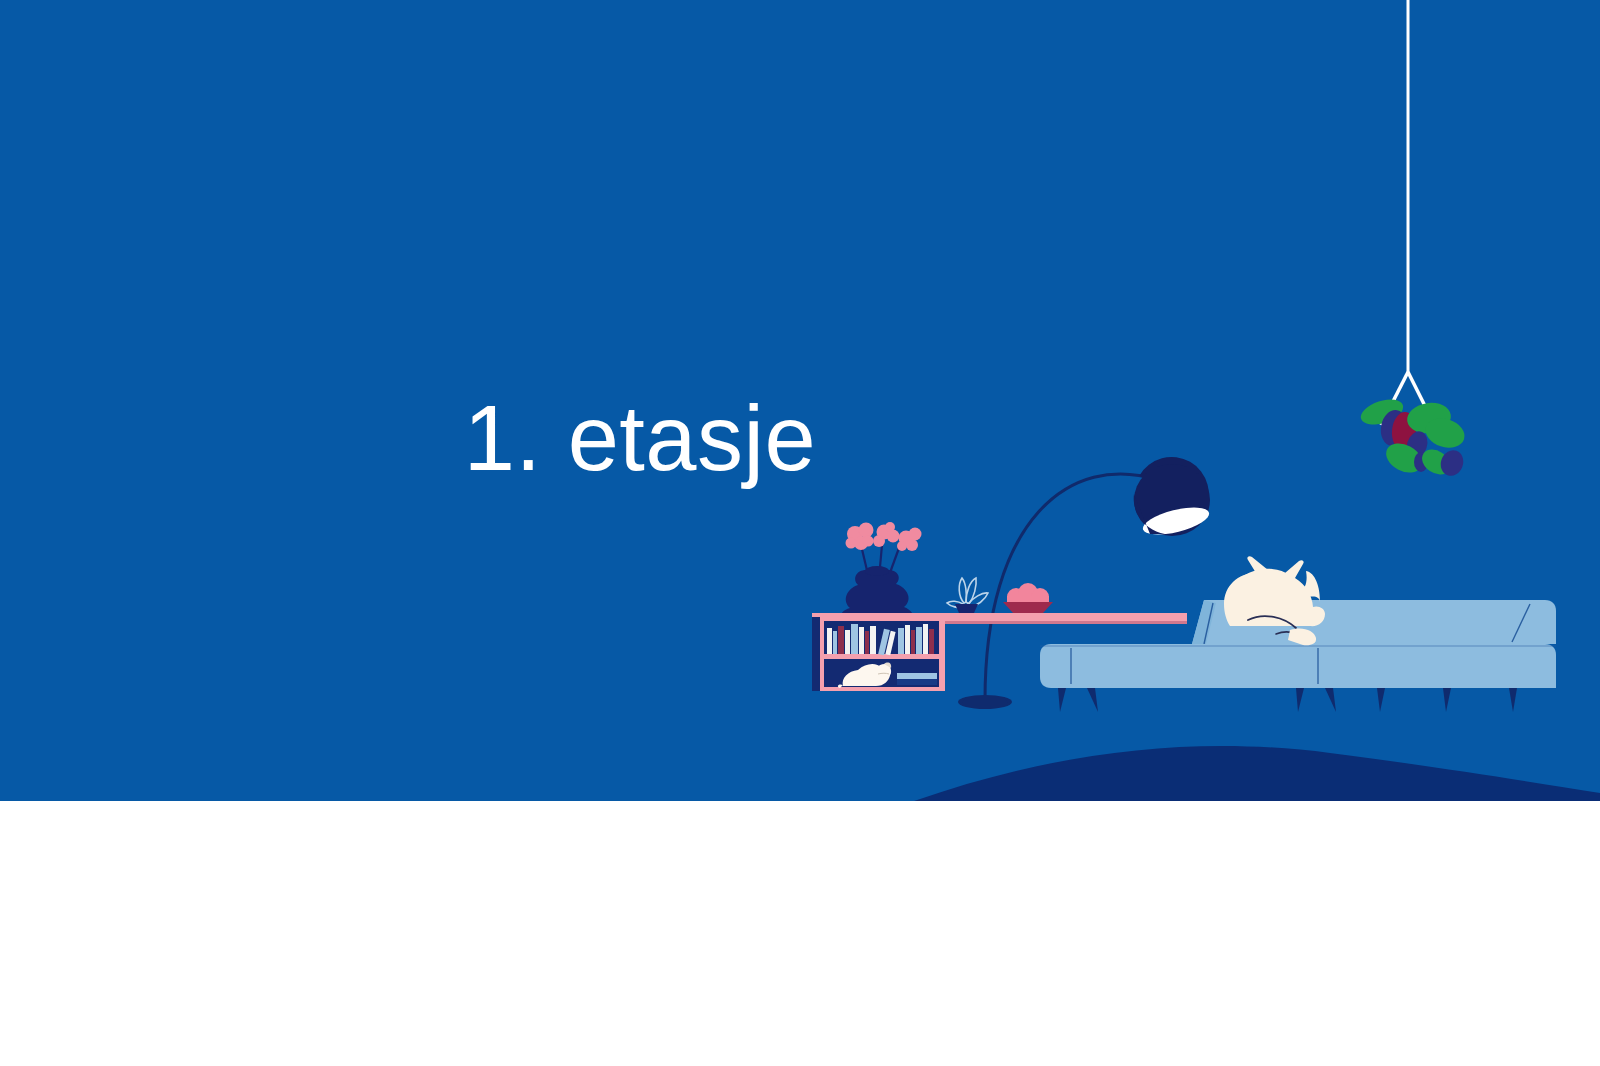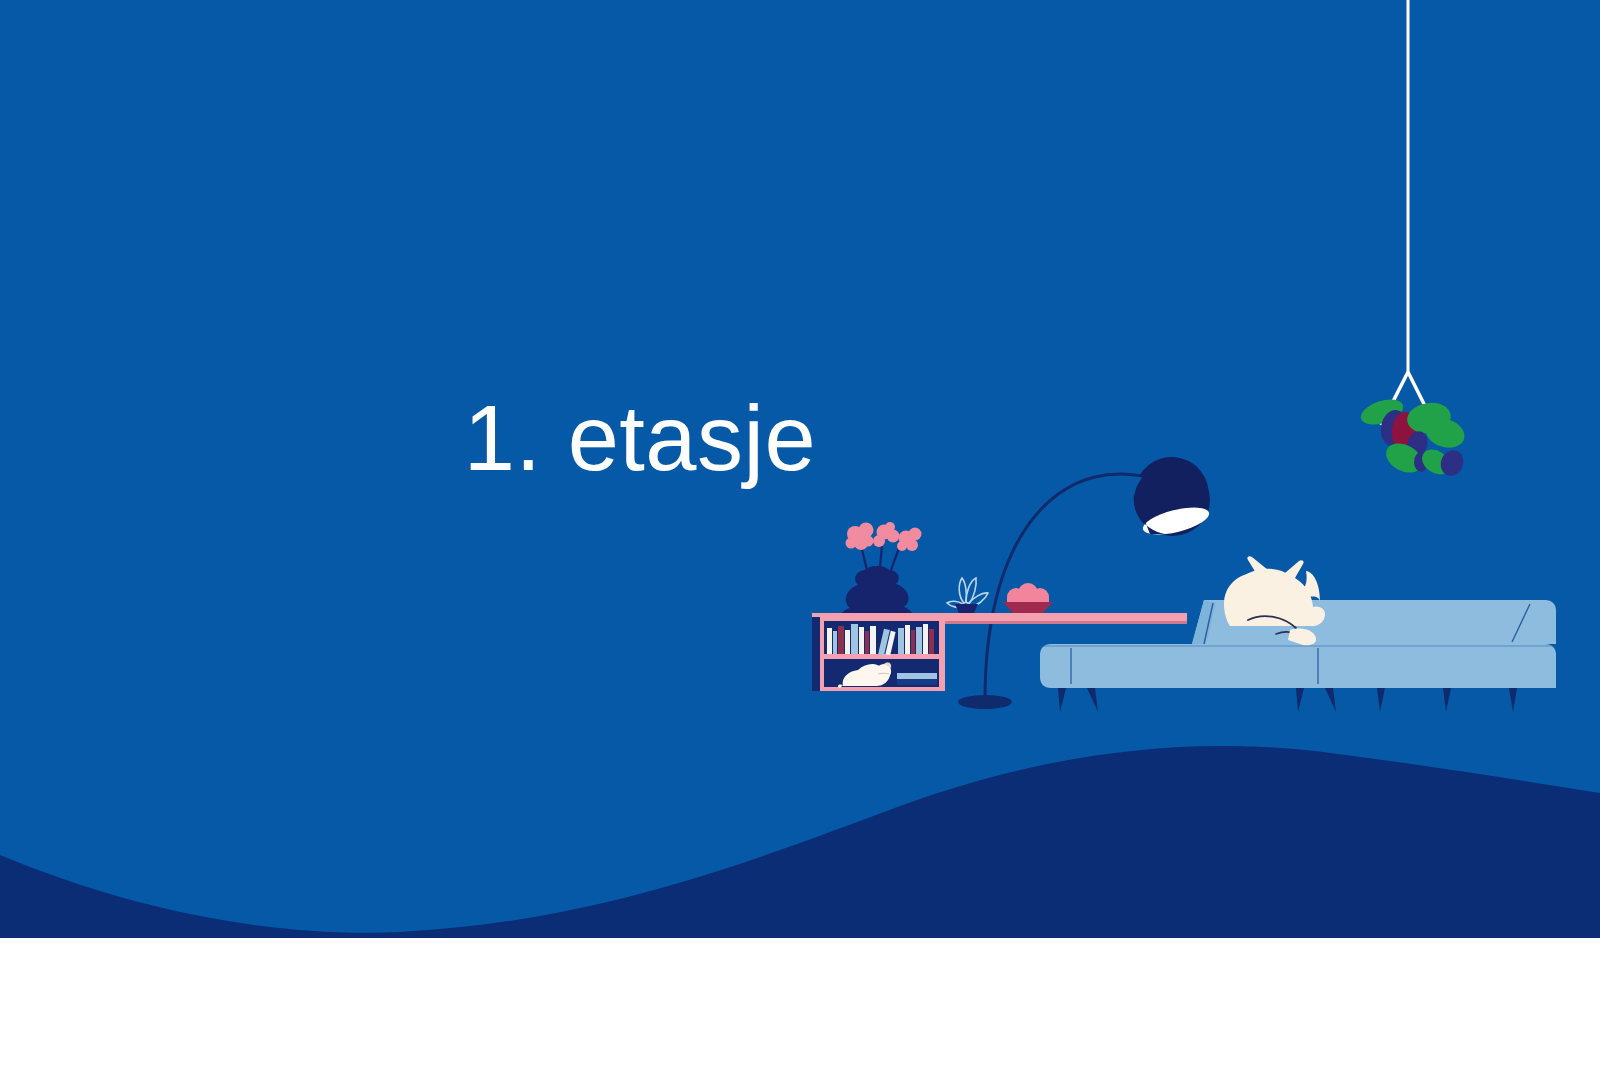--- a/index.html
+++ b/index.html
@@ -2,21 +2,21 @@
 <html><head>
 <meta charset="utf-8">
 <style>
   * { margin:0; padding:0; box-sizing:border-box; }
   html,body{
     width:1600px; height:1066px; overflow:hidden;
     font-family:"Liberation Sans", sans-serif;
   }
   #stage{
     position:relative;
-    width:1600px; height:938px;
+    width:1600px; height:801px;
     background:#ef4444;
     overflow:hidden;
     padding-left:36px;
   }
   #scene{ position:absolute; inset:0; width:1600px; height:1066px; }
   #title{
     position:absolute;
     left:0; top:392px;
     width:1600px;
     text-align:center;

